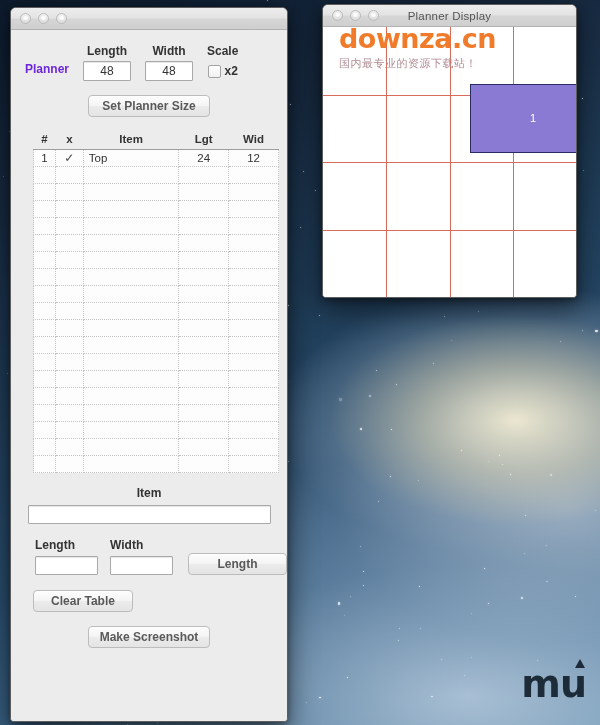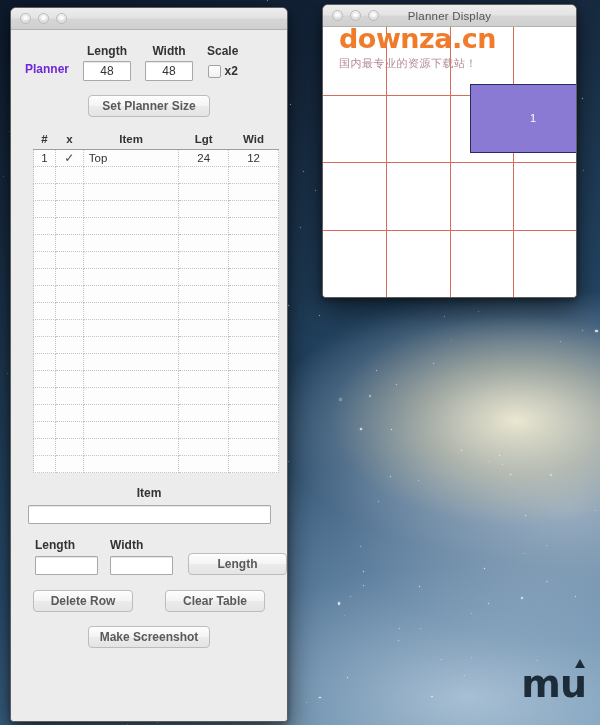--- a/index.html
+++ b/index.html
@@ -748,21 +748,20 @@
         </div>
         <div class="lw-field">
           <div class="lw-cap">Width</div>
           <input class="lw-box" type="text" value="" style="">
         </div>
         <button class="btn" id="refresh-btn">Length</button>
       </div>
 
 
       <div class="pair-row">
-        <button class="btn">Delete Row</button>
         <button class="btn">Clear Table</button>
       </div>
 
       <div class="center-row">
         <button class="btn btn-wide">Make Screenshot</button>
       </div>
 
     </div>
   </div>
 

